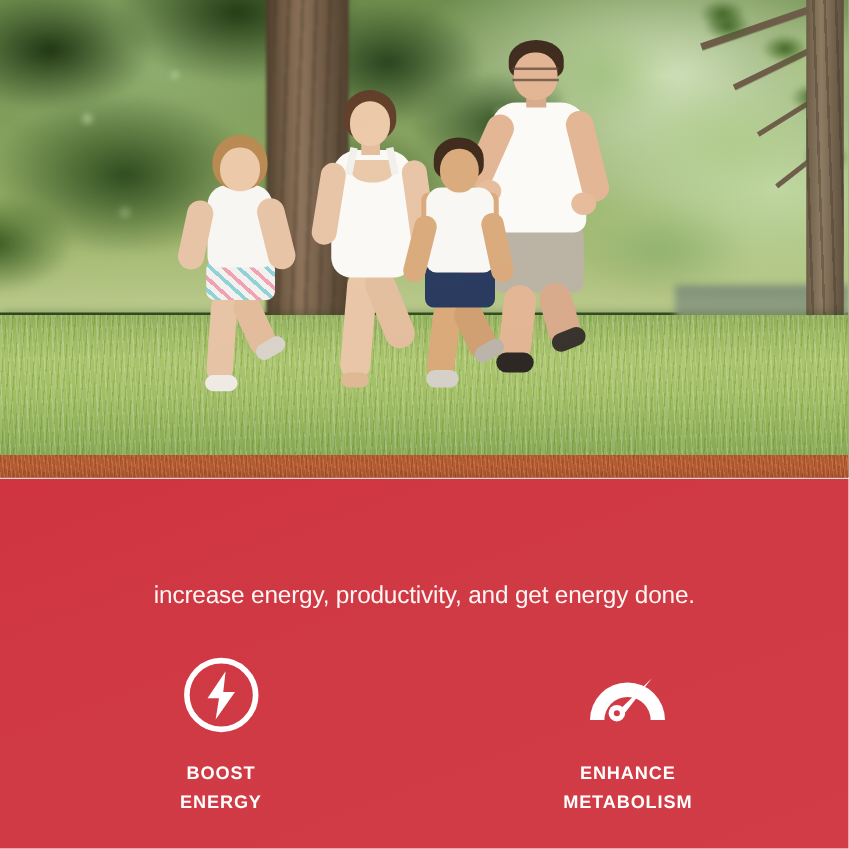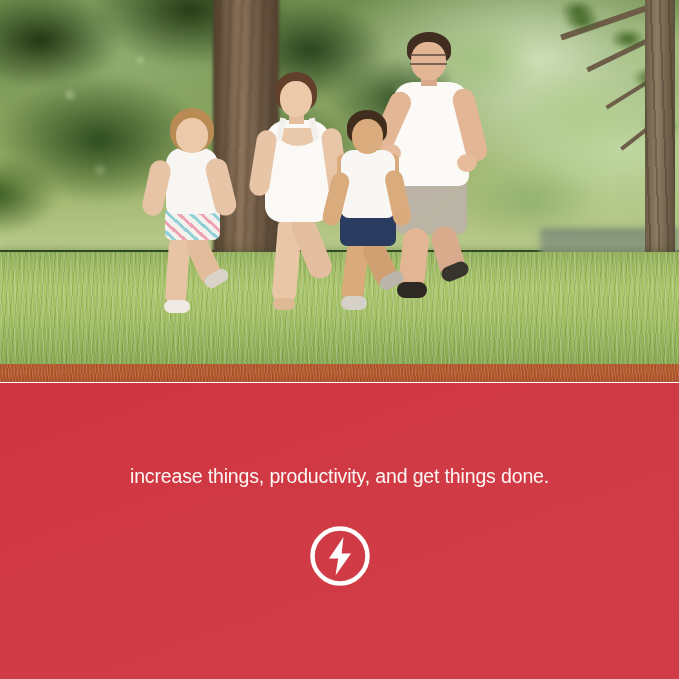--- a/index.html
+++ b/index.html
@@ -401,31 +401,45 @@
       <div class="hair"></div>
         <div class="face"></div>
     </div>
 
     <div class="soil"></div>
     <div class="photo-soft"></div>
   </div>
 
   <div class="panel">
 
-    <div class="subtitle">increase things, productivity, and get things done.</div>
+    <div class="subtitle">increase energy, productivity, and get energy done.</div>
 
     <div class="features">
 
       <div class="feature">
         <div class="feature-icon">
           <svg width="64" height="64" viewBox="0 0 64 64" aria-hidden="true">
             <circle cx="32" cy="32" r="27.5" fill="none" stroke="#ffffff" stroke-width="4.5"></circle>
             <path d="M35.5 13 L21 34.5 L30.2 34.5 L27.5 51.5 L43 29.5 L33.6 29.5 Z" fill="#ffffff"></path>
           </svg>
         </div>
+        <div class="feature-label">BOOST
+ENERGY</div>
       </div>
 
 
 
+      <div class="feature">
+        <div class="feature-icon">
+          <svg width="66" height="56" viewBox="0 0 66 56" aria-hidden="true">
+            <path d="M3 48 A30 30 0 0 1 63 48 L51.5 48 A18.5 18.5 0 0 0 14.5 48 Z" fill="#ffffff"></path>
+            <path d="M52.5 14.5 L28.5 38 L21.5 45.5 L31.5 41.5 Z" fill="#ffffff"></path>
+            <circle cx="24.5" cy="42.5" r="6.6" fill="#ffffff"></circle>
+            <circle cx="24.5" cy="42.5" r="2.4" fill="#d03a44"></circle>
+          </svg>
+        </div>
+        <div class="feature-label">ENHANCE
+METABOLISM</div>
+      </div>
 
     </div>
   </div>
 </div>
 
 </body></html>

